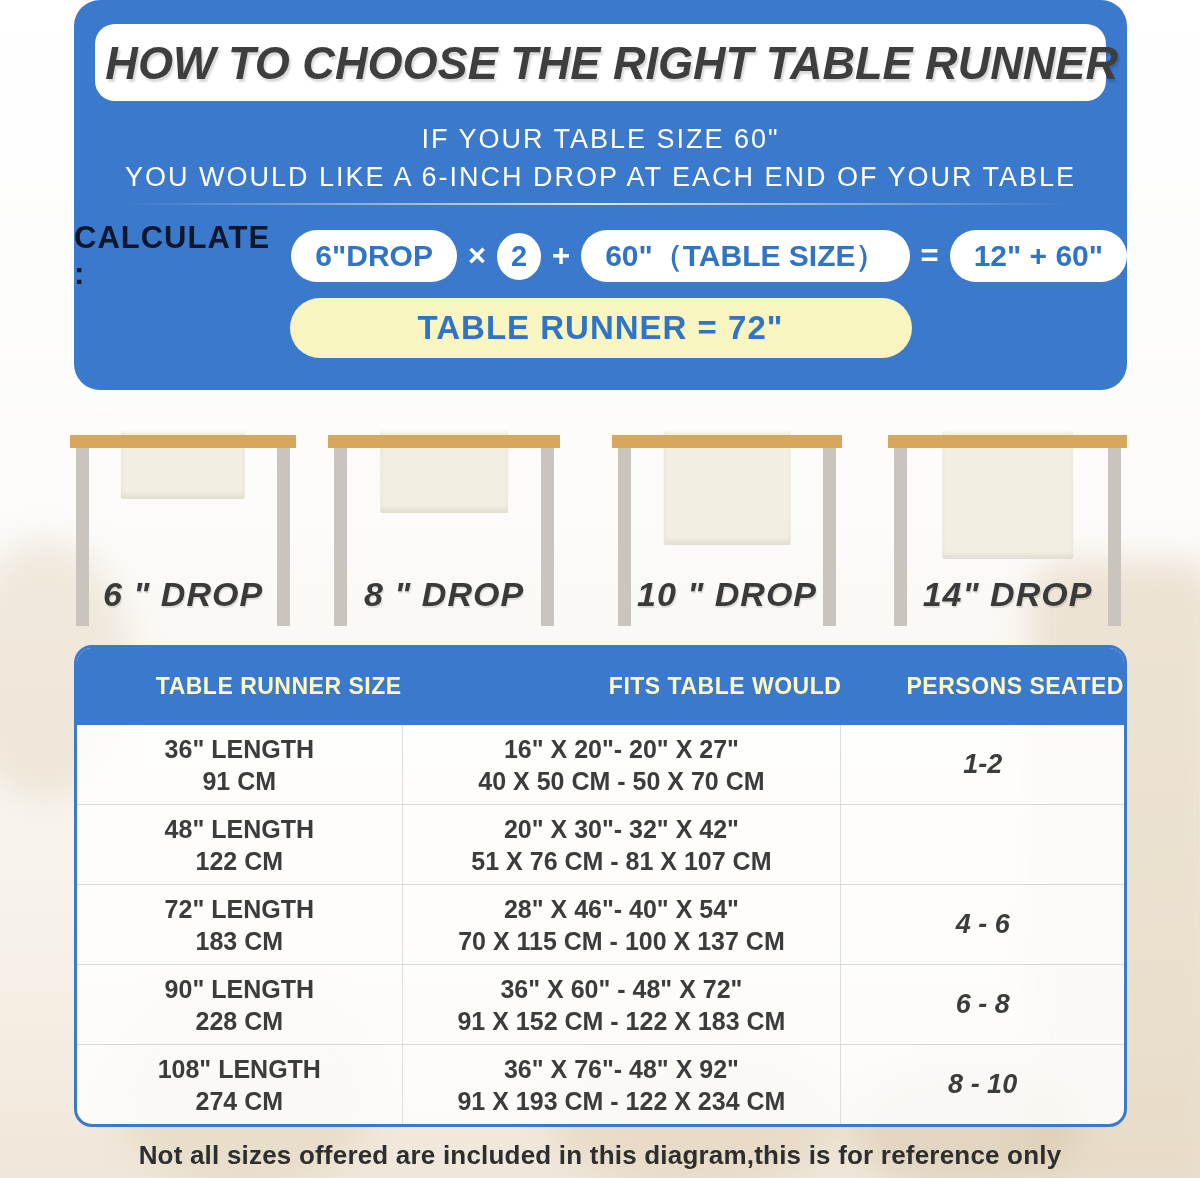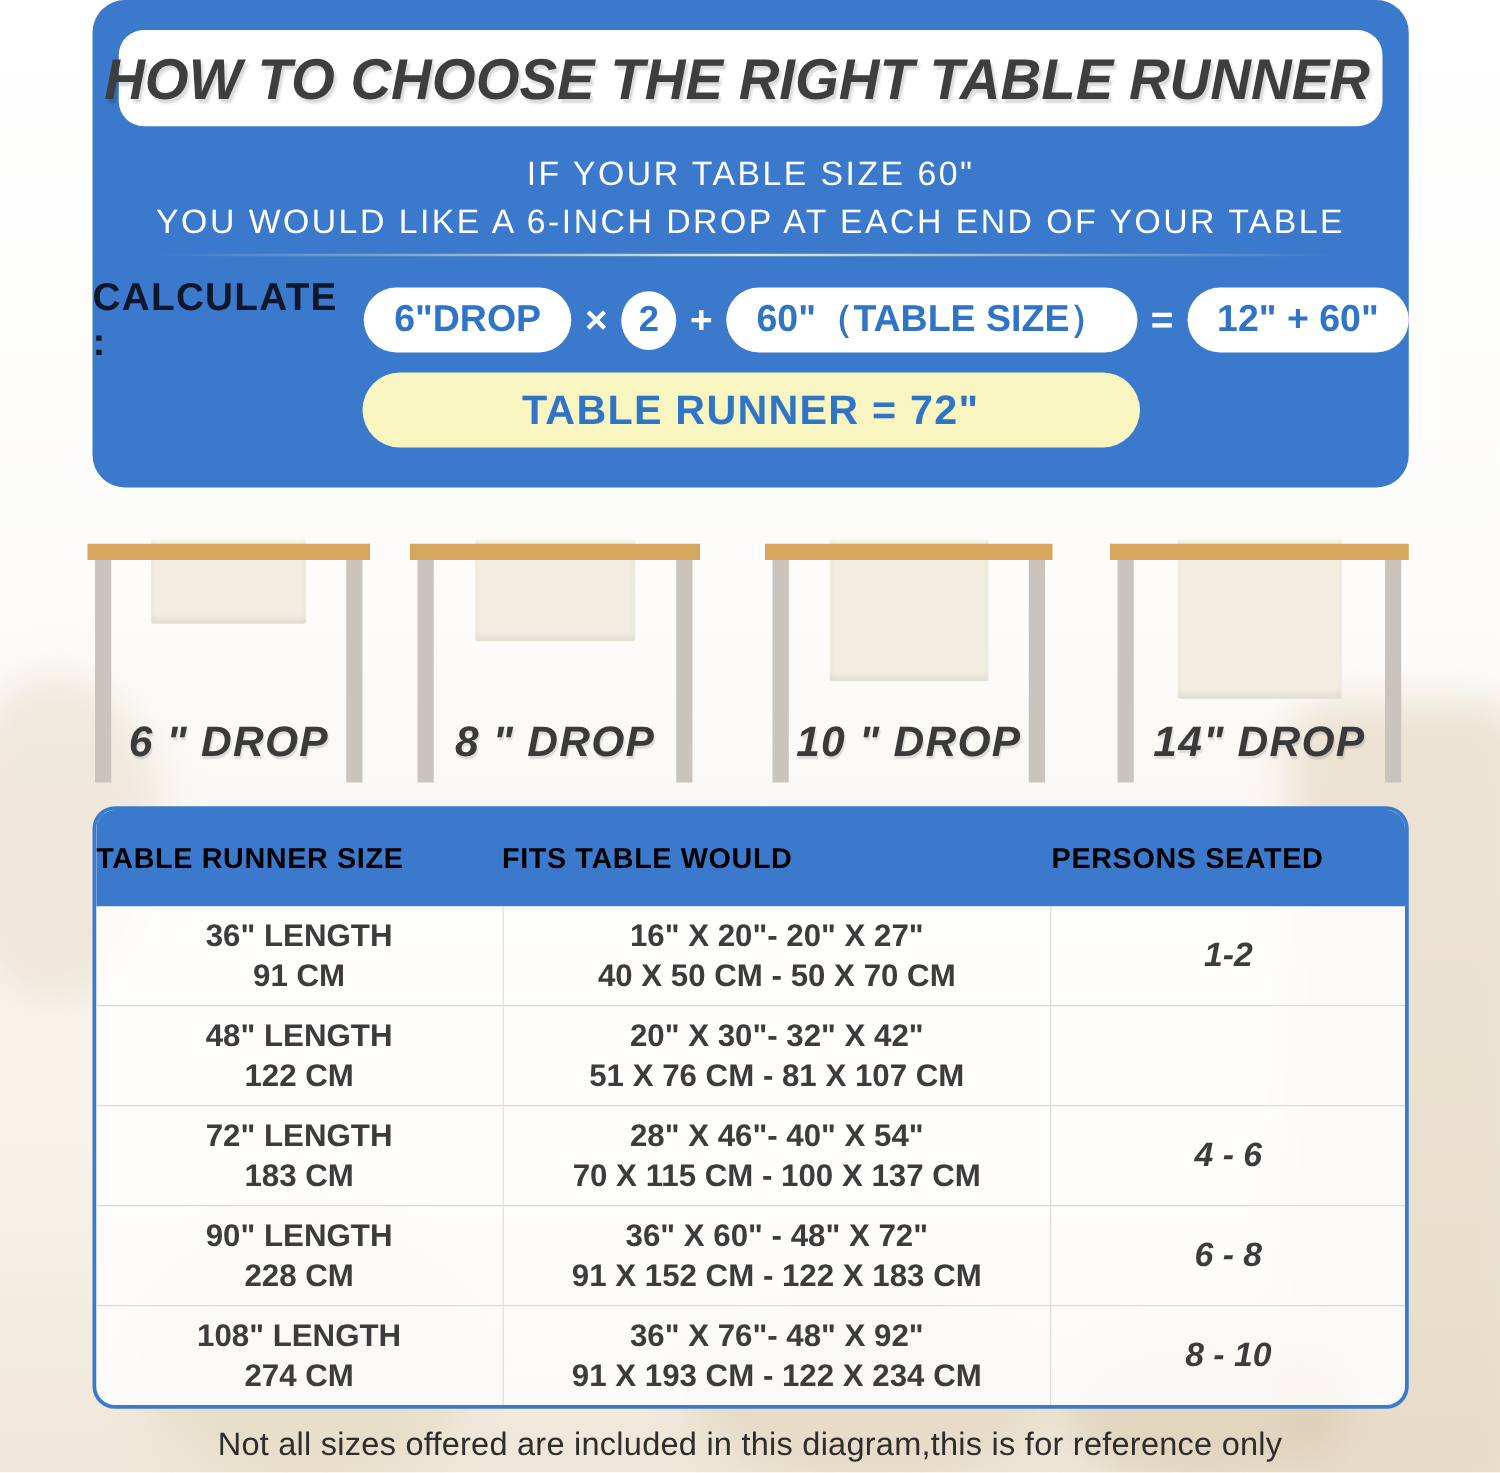--- a/index.html
+++ b/index.html
@@ -20,21 +20,21 @@
   .blob.b5{left:850px;top:1060px;width:230px;height:130px;background:rgba(214,195,165,0.5);}
 
   
   .blue-panel{
     position:absolute;left:74px;top:0;width:1053px;height:390px;
     background:#3A79CC;border-radius:26px;z-index:2;
   }
   .title-box{
     position:absolute;left:21px;right:21px;top:24px;height:77px;
     background:#ffffff;border-radius:20px;
-    display:flex;align-items:center;justify-content:flex-end;
+    display:flex;align-items:center;justify-content:flex-start;
   }
   .title-text{
     font-size:46px;font-weight:bold;font-style:italic;color:#3E3E3E;
     white-space:nowrap;letter-spacing:0px;transform:scaleX(0.98);
     text-shadow:2px 3px 2px rgba(0,0,0,0.15);
   }
   .intro-line{
     position:absolute;left:0;right:0;text-align:center;color:#ffffff;
     font-size:27px;letter-spacing:2px;font-weight:normal;
   }
@@ -95,37 +95,37 @@
     position:absolute;left:74px;top:645px;width:1053px;height:482px;
     border:3px solid #3A79CC;border-radius:18px;overflow:hidden;
     background:rgba(255,255,255,0.82);z-index:2;
     box-sizing:border-box;
   }
   .t-header{
     height:77px;background:#3A79CC;
     display:grid;grid-template-columns:31% 42% 27%;align-items:center;
   }
   .t-header > div{
-    text-align:left;color:#000000;font-size:23px;font-weight:bold;letter-spacing:0.5px;
+    text-align:right;color:#fef9c3;font-size:23px;font-weight:bold;letter-spacing:0.5px;
   }
   .t-body{display:flex;flex-direction:column;height:399px;}
   .t-row{
     flex:1;display:grid;grid-template-columns:31% 42% 27%;align-items:stretch;
   }
   .t-row + .t-row{border-top:1px solid #D9D9D9;}
   .t-cell{
     display:flex;flex-direction:column;align-items:center;justify-content:center;
     text-align:center;color:#3C3C3C;font-weight:bold;font-size:25px;line-height:1.28;
   }
   .t-cell.mid{border-left:1px solid #DDDDDD;border-right:1px solid #DDDDDD;}
   .t-cell.persons{font-size:27px;font-style:italic;}
 
   .footer-note{
     position:absolute;top:1140px;left:0;right:0;text-align:center;
-    font-size:26px;font-weight:normal;color:#2E2E2E;z-index:2;letter-spacing:0.2px;
+    font-size:26px;font-weight:bold;color:#2E2E2E;z-index:2;letter-spacing:0.2px;
   }
 </style>
 </head>
 <body>
 
 <div id="canvas">
 
   <div class="blob b1"></div>
   <div class="blob b2"></div>
   <div class="blob b3"></div>

